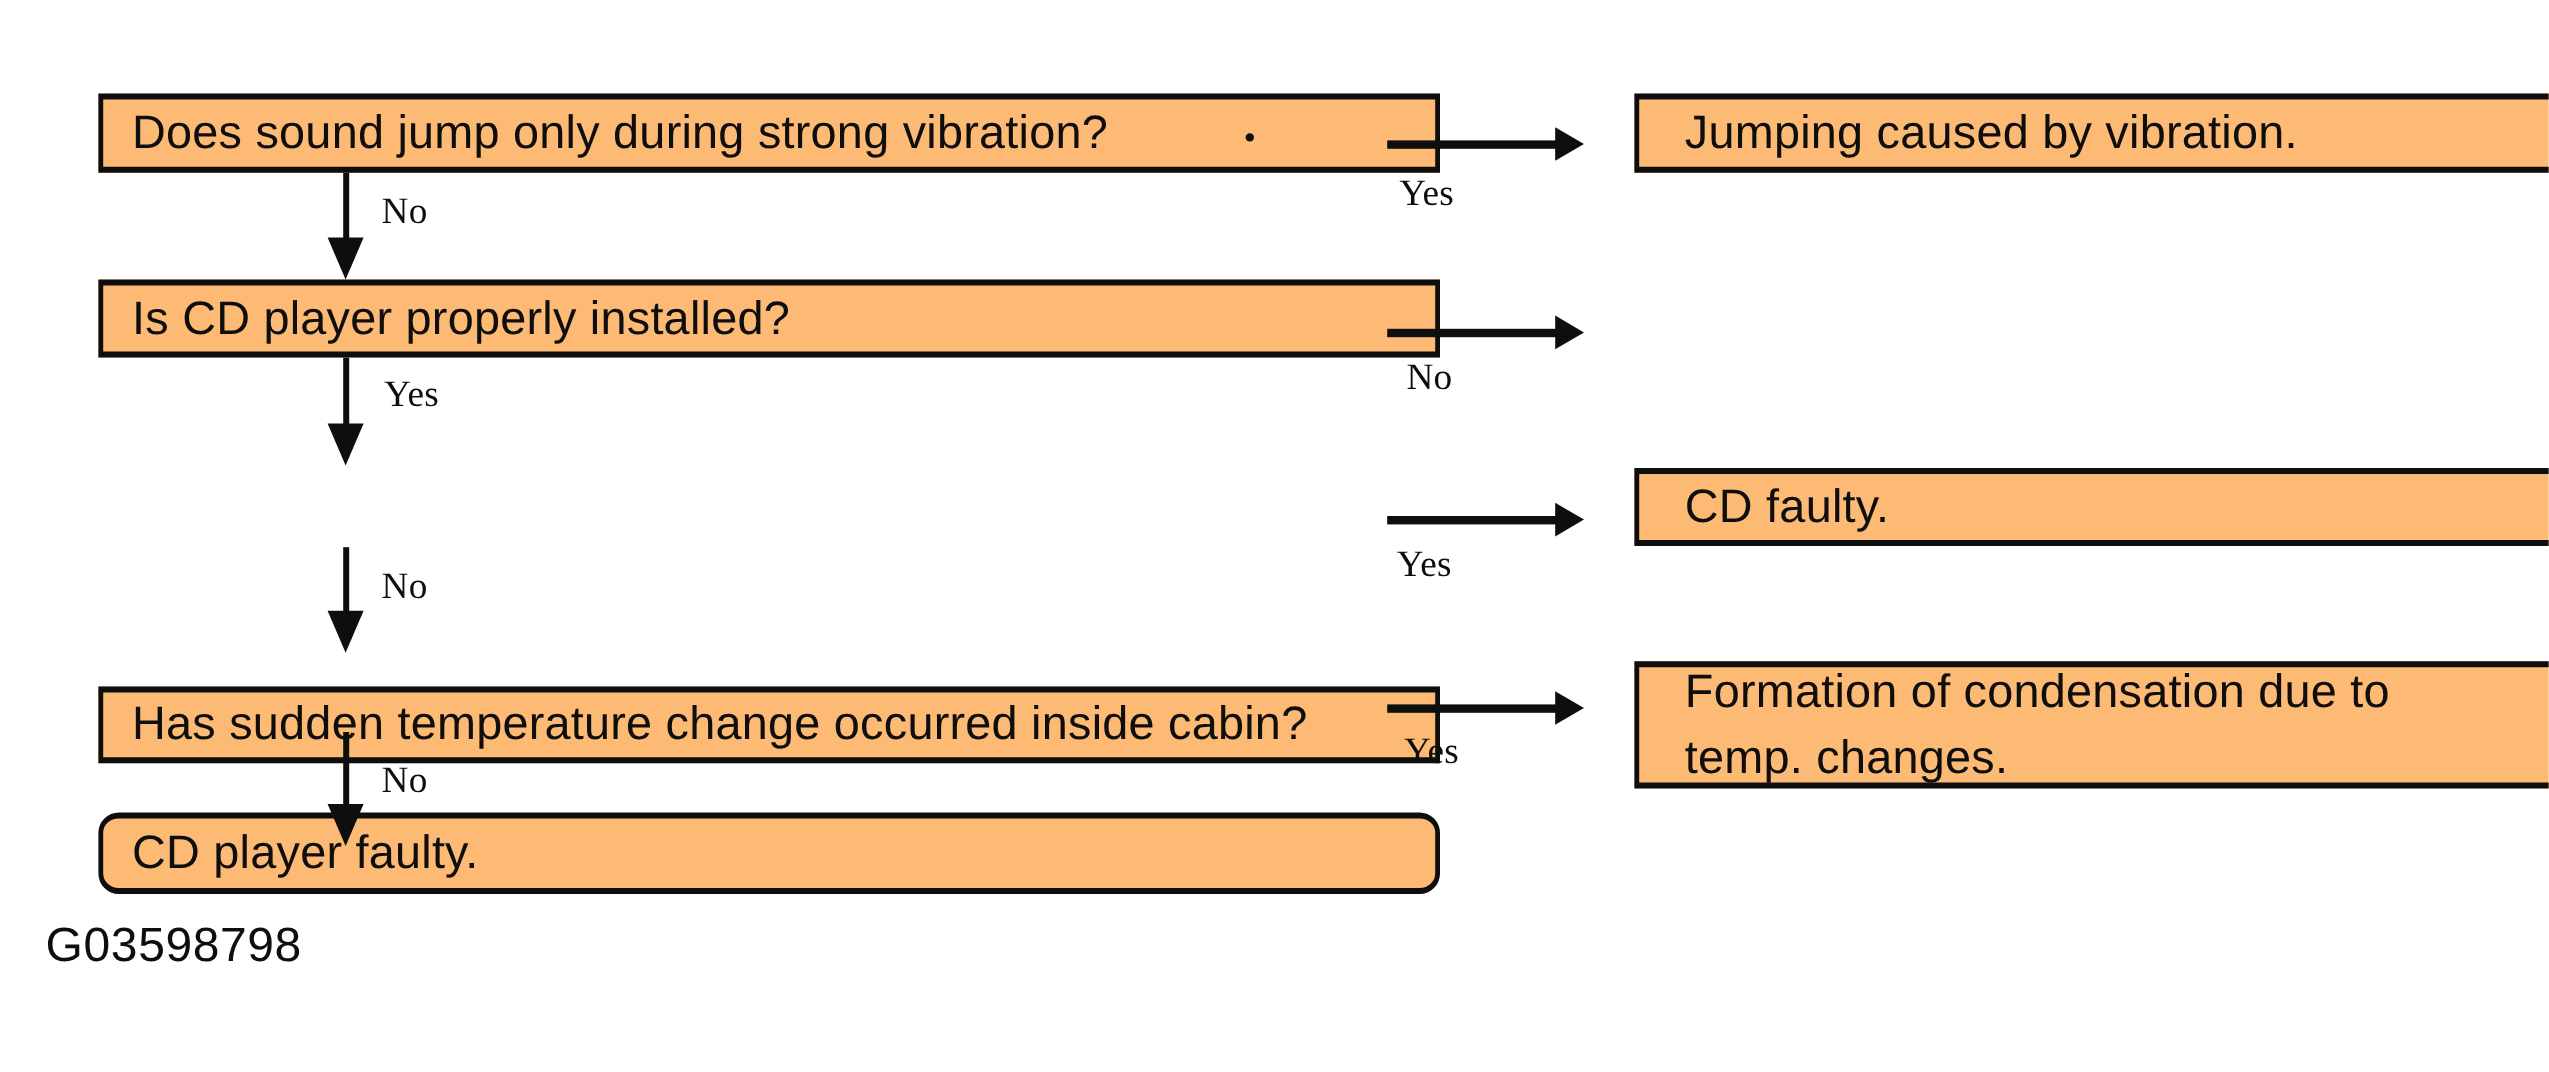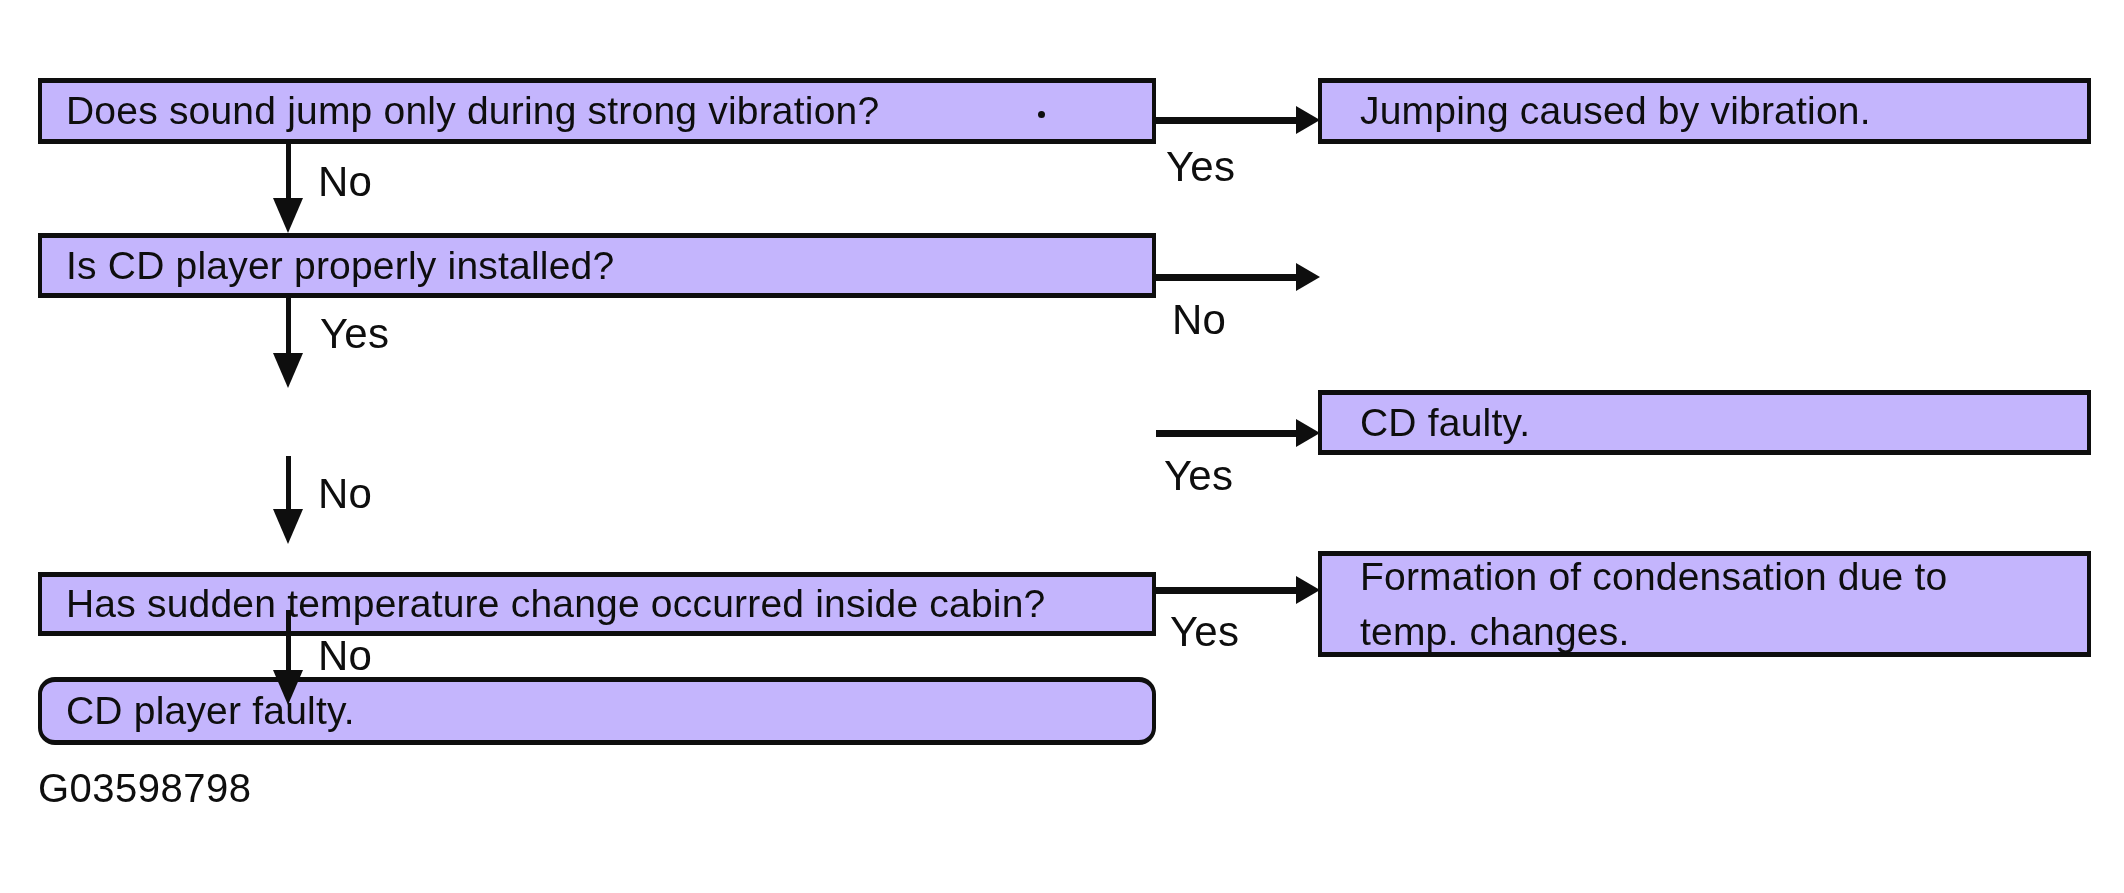--- a/index.html
+++ b/index.html
@@ -14,26 +14,27 @@
     background: #ffffff;
     font-family: "Liberation Sans", "DejaVu Sans", sans-serif;
     color: #0e0e0e;
     overflow: hidden;
   }
   .box {
     position: absolute;
     box-sizing: border-box;
     border: solid #0e0e0e;
     border-width: 5px 4px;
-    background: #c4b5fd;
+    background: #fdba74;
     display: flex;
     align-items: center;
     font-size: 39px;
     letter-spacing: 0.2px;
     white-space: nowrap;
+    margin-left: 44px;
   }
   .lbox { left: 38px; width: 1118px; padding-left: 24px; }
   .rbox { left: 1318px; width: 773px; padding-left: 38px; }
   .rbox.multiline {
     flex-direction: column;
     align-items: flex-start;
     justify-content: center;
     line-height: 1.42;
   }
   .hline {
@@ -57,23 +58,24 @@
   .vhead {
     position: absolute;
     width: 0;
     height: 0;
     border-left: 15px solid transparent;
     border-right: 15px solid transparent;
     border-top: 35px solid #0e0e0e;
   }
   .lbl {
     position: absolute;
-    font-size: 42px;
+    font-size: 31px;
     letter-spacing: 0.2px;
     white-space: nowrap;
+    font-family: Liberation Serif, serif;
   }
   .figcode {
     position: absolute;
     left: 38px;
     top: 766px;
     font-size: 40px;
     letter-spacing: 0.5px;
   }
   .dot {
     position: absolute;

